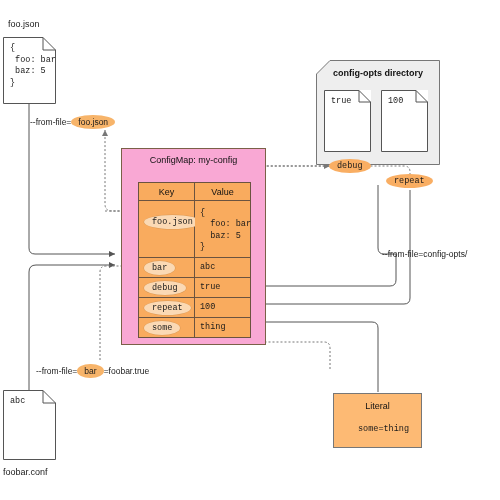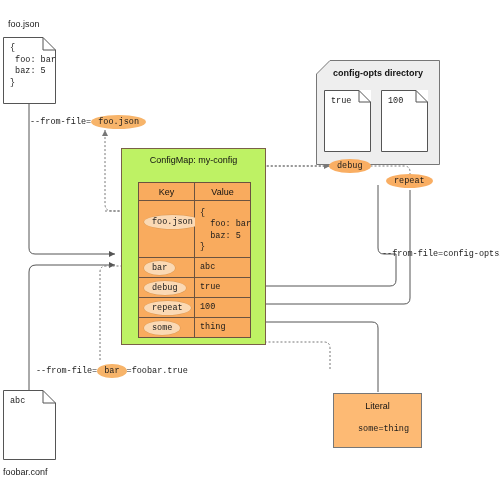--- a/index.html
+++ b/index.html
@@ -20,21 +20,21 @@
     position:absolute;left:7px;top:6px;right:4px;
     font-family:"Liberation Mono", monospace;
     font-size:8.5px;line-height:11.5px;color:#1a1a1a;
     white-space:pre;
   }
   .doc-caption{position:absolute;font-size:9px;color:#1a1a1a;font-family:"Liberation Sans",sans-serif;}
 
   
   #configmap{
     position:absolute;left:121px;top:148px;width:145px;height:197px;
-    background:#bef264;border:1px solid #7a6047;box-sizing:border-box;
+    background:#f9a8d4;border:1px solid #7a6047;box-sizing:border-box;
   }
   #cm-title{
     position:absolute;left:0;top:6px;width:100%;text-align:center;
     font-size:9px;color:#111;font-family:"Liberation Sans",sans-serif;
   }
   #cm-table{
     position:absolute;left:16px;top:33px;width:113px;
     border-collapse:collapse;
     table-layout:fixed;
   }
@@ -89,21 +89,21 @@
     font-size:9px;color:#111;font-family:"Liberation Sans",sans-serif;
   }
   #literal-body{
     position:absolute;left:6px;top:30px;width:100%;text-align:center;
     font-family:"Liberation Mono",monospace;font-size:8.5px;color:#1a1a1a;
   }
 
   
   .flag{
     position:absolute;white-space:nowrap;
-    font-family:Liberation Mono, monospace;
+    font-family:Liberation Sans, sans-serif;
     font-size:8.5px;color:#1a1a1a;
     display:flex;align-items:center;
   }
   .hl{
     background:#f7b46a;
     border-radius:50%/50%;
     padding:2px 7px;
     margin:0 0px;
     display:inline-block;
   }

